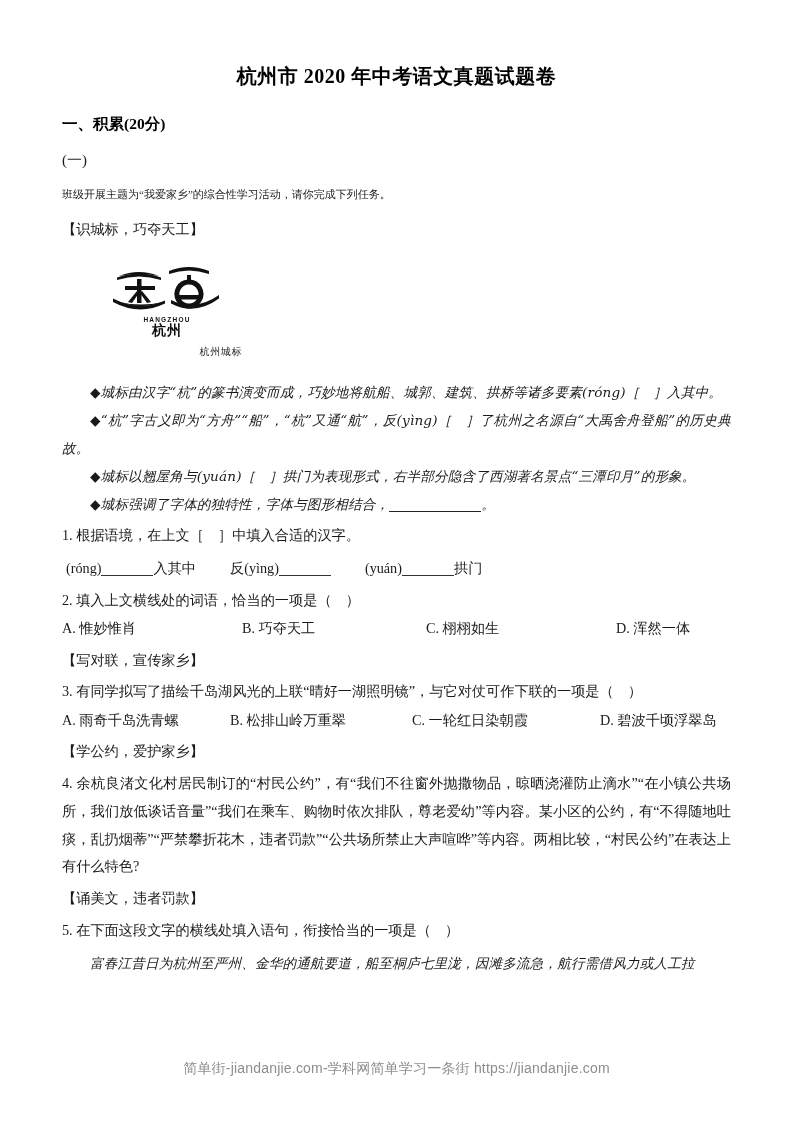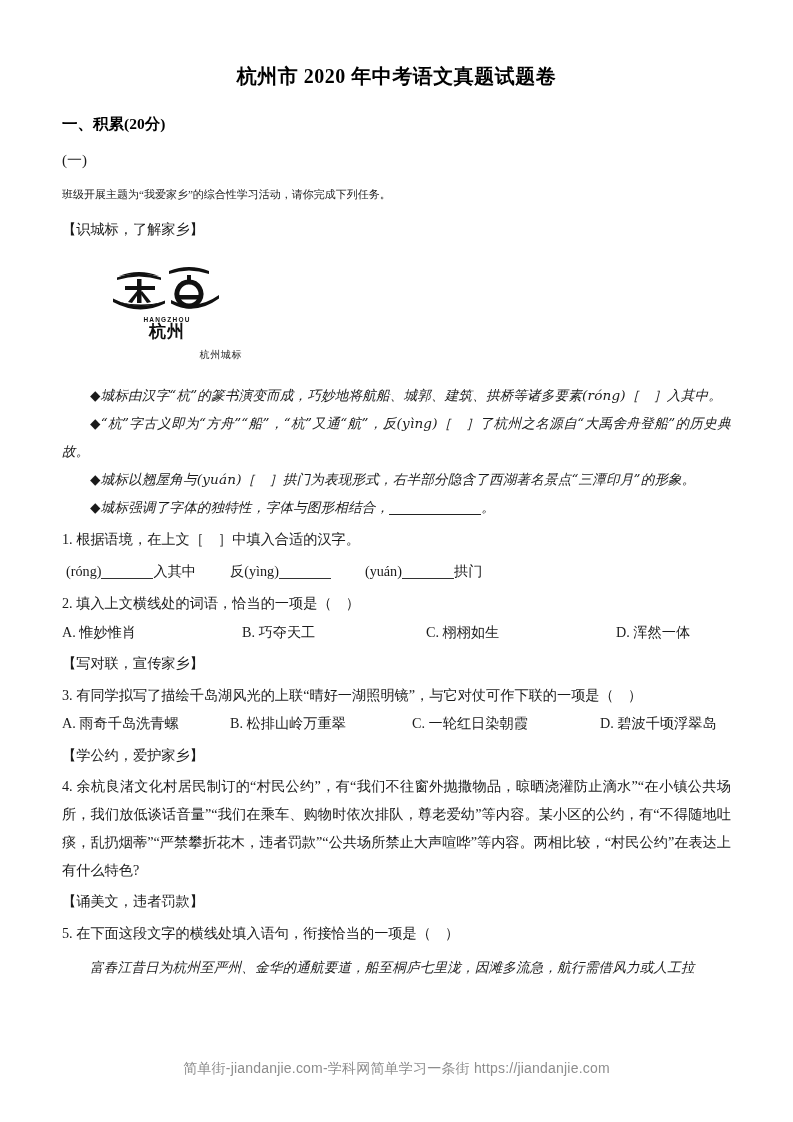--- a/index.html
+++ b/index.html
@@ -81,21 +81,21 @@
   .logo-pinyin {
     font-size: 6.5px;
     font-weight: bold;
     letter-spacing: 1.2px;
     text-align: center;
     color: #111;
     margin-top: -2px;
     font-family: "Liberation Sans", sans-serif;
   }
   .logo-cn {
-    font-size: 17px;
+    font-size: 14px;
     font-weight: bold;
     text-align: center;
     letter-spacing: 1px;
     line-height: 1.1;
     color: #0d0d0d;
     font-family: "Liberation Sans", sans-serif;
   }
   .logo-caption {
     font-size: 10px;
     text-align: right;
@@ -192,21 +192,21 @@
   <div class="content">
 
     <h1 class="doc-title">杭州市 2020 年中考语文真题试题卷</h1>
 
     <div class="section-head">一、积累(20分)</div>
 
     <div class="sub-head">(一)</div>
 
     <div class="p-sans">班级开展主题为“我爱家乡”的综合性学习活动，请你完成下列任务。</div>
 
-    <div class="bracket-head">【识城标，了解家乡】</div>
+    <div class="bracket-head">【识城标，巧夺天工】</div>
 
     <div class="logo-wrap">
       <svg class="logo-mark" width="108" height="56" viewBox="0 0 108 56" aria-hidden="true">
 
         <path d="M6 14 Q26 6 46 14 Q26 10 6 14 Z" fill="#111"></path>
         <path d="M4 15.5 Q26 7.5 48 15.5 L48 18 Q26 11 4 18 Z" fill="#111"></path>
 
         <path d="M56 9 Q76 1 96 9 L96 12 Q76 5 56 12 Z" fill="#111"></path>
 
         <rect x="24" y="17" width="4.5" height="24" fill="#111"></rect>

